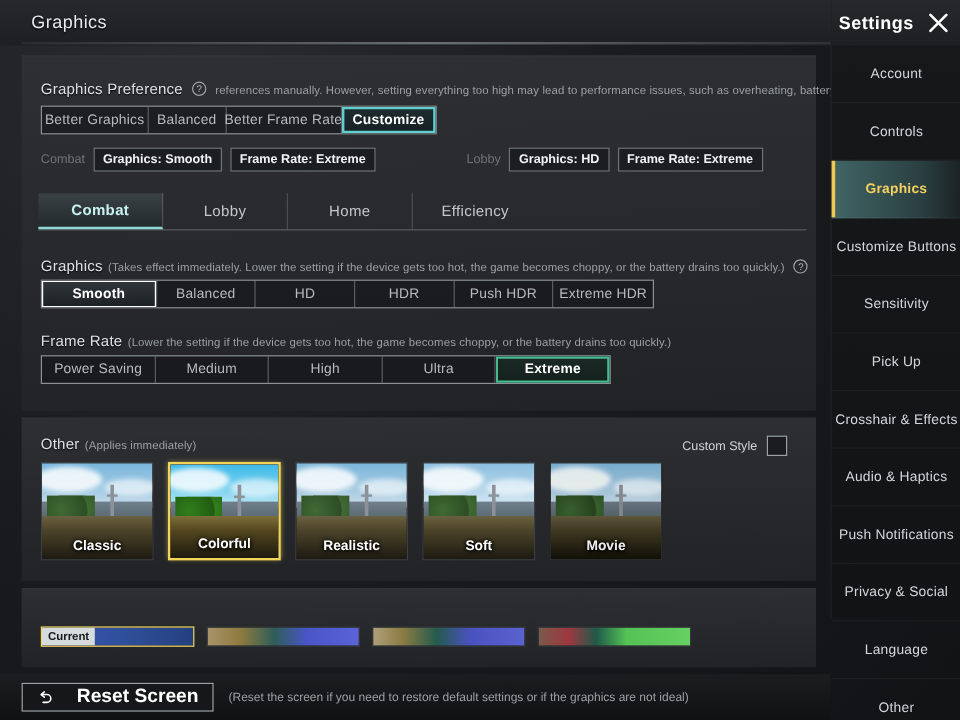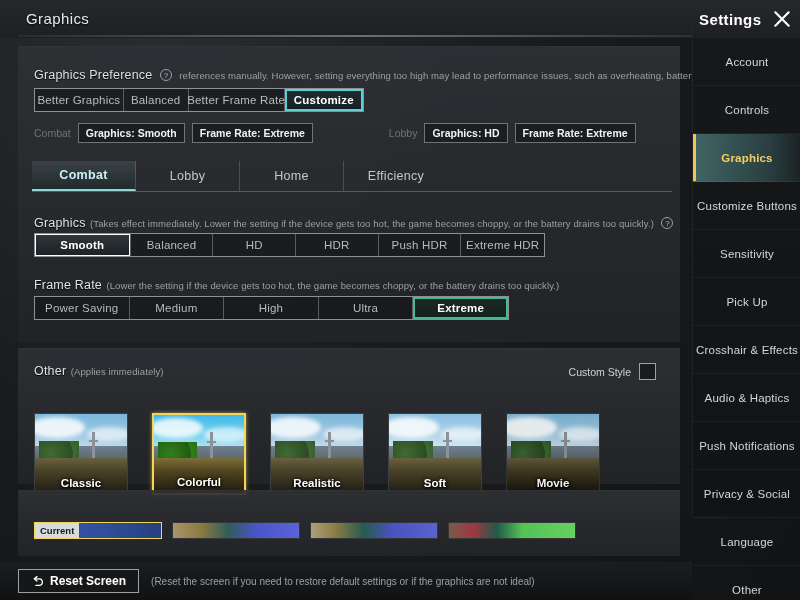--- a/index.html
+++ b/index.html
@@ -111,21 +111,21 @@
     border-right: 1px solid rgba(150,158,162,.3);
   }
   .tab:last-child { border-right: none; }
   .tab.on {
     color: #c8f2f0; font-weight: bold;
     background: linear-gradient(180deg,#3a4246 0%, #232a2d 100%);
     border-bottom: 2px solid #8fd8d6;
   }
 
   
-  .thumbs { display: flex; gap: 24px; margin-top: 28px; }
+  .thumbs { display: flex; gap: 12px; }
   .thumb {
     width: 94px; height: 82px; position: relative;
     border: 1px solid #3c4044; overflow: hidden;
     background: #20170f;
   }
   .thumb.sel { border: 2px solid #f2d65c; box-shadow: 0 0 4px rgba(242,214,92,.6); }
   .thumb .sky { position: absolute; left:0; top:0; width:100%; height: 46%;
     background: linear-gradient(180deg,#79b6dc 0%, #a8cde4 65%, #cddfea 100%); }
   .thumb .cloud {
     position: absolute; top: 4%; left: -6%; width: 60%; height: 26%;
@@ -194,23 +194,23 @@
 
   
   .resetbar {
     position: absolute; left: 0; bottom: 0; width: 692px; height: 38px;
     background: linear-gradient(180deg,#1b1d1f,#० 100%);
     background: linear-gradient(180deg,#1b1d1f,#101113);
     display: flex; align-items: center;
   }
   .reset-btn {
     margin-left: 18px; height: 24px; padding: 0 12px;
-    display: flex; align-items: center; gap: 6px;
+    display: flex; align-items: center; gap: 20px;
     border: 1px solid #9aa0a4; background: rgba(22,24,26,.85);
-    font-size: 12px; color: #ffffff; font-weight: bold;
+    font-size: 16px; color: #ffffff; font-weight: bold;
   }
   .reset-hint { margin-left: 12px; font-size: 10px; color: #9aa0a4; }
 
   
   .sidebar {
     position: absolute; right: 0; top: 0; width: 108px; height: 515px;
     background: linear-gradient(180deg,#17181a 0%, #121314 100%);
     border-left: 1px solid rgba(255,255,255,.06);
   }
   .sb-head {

